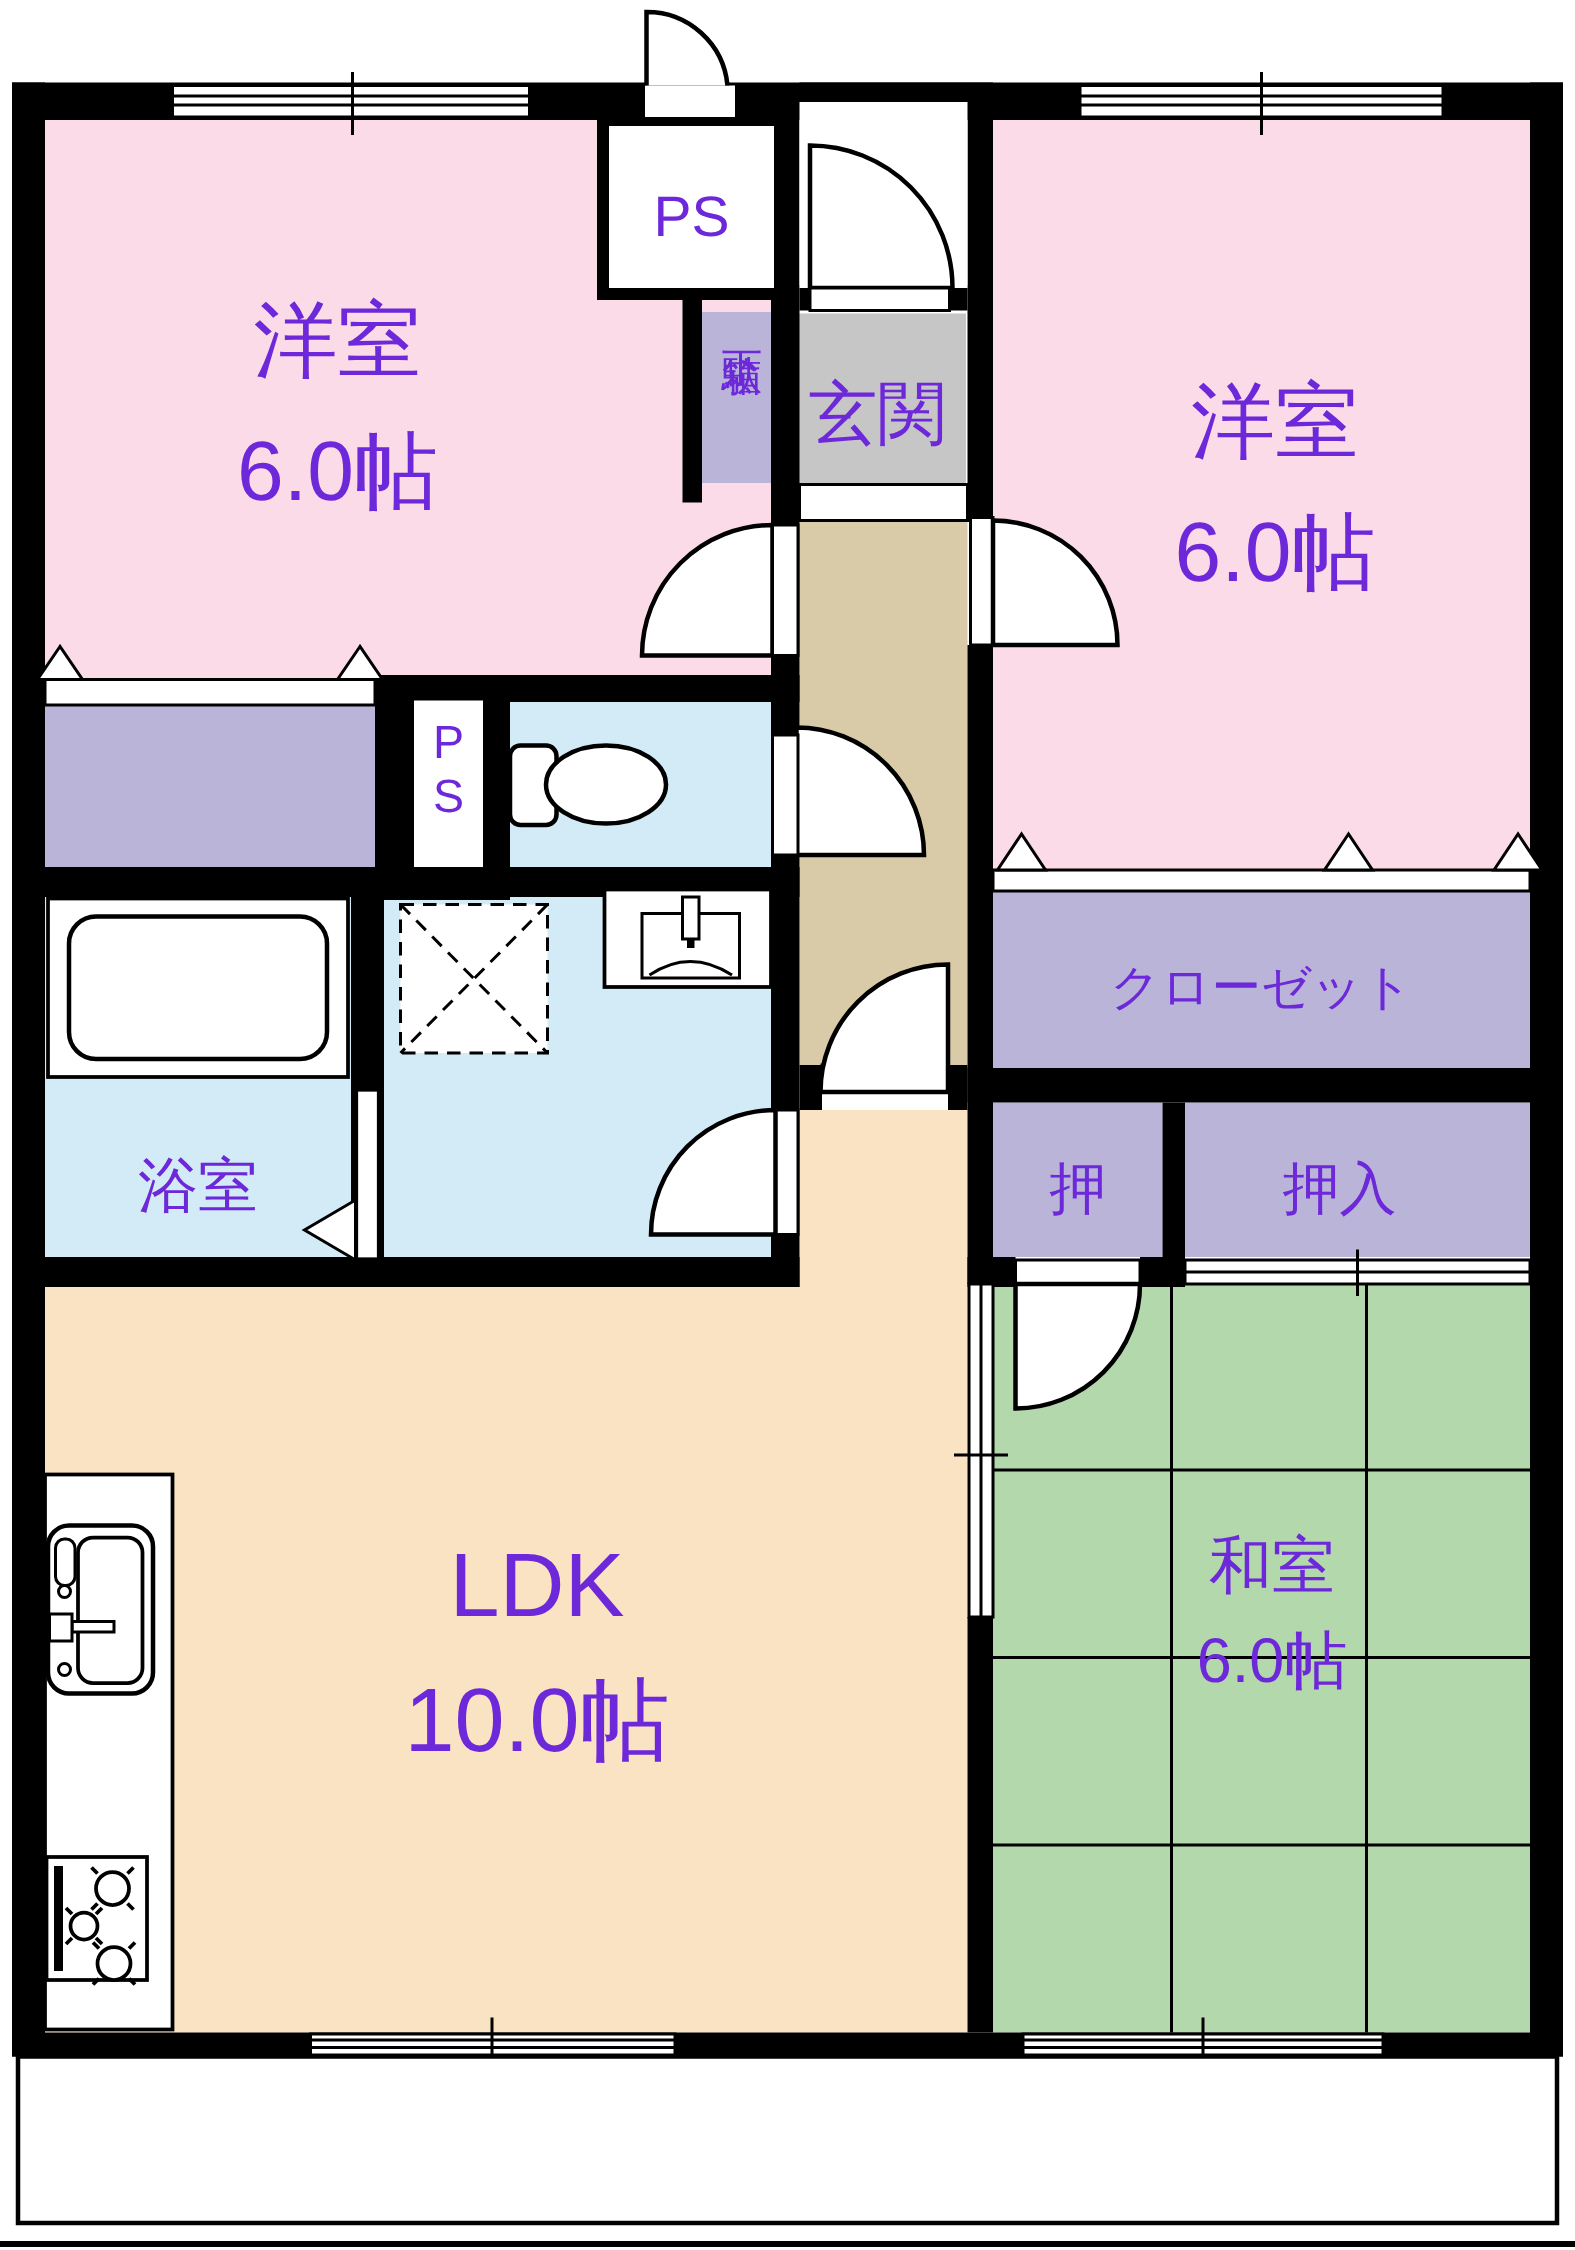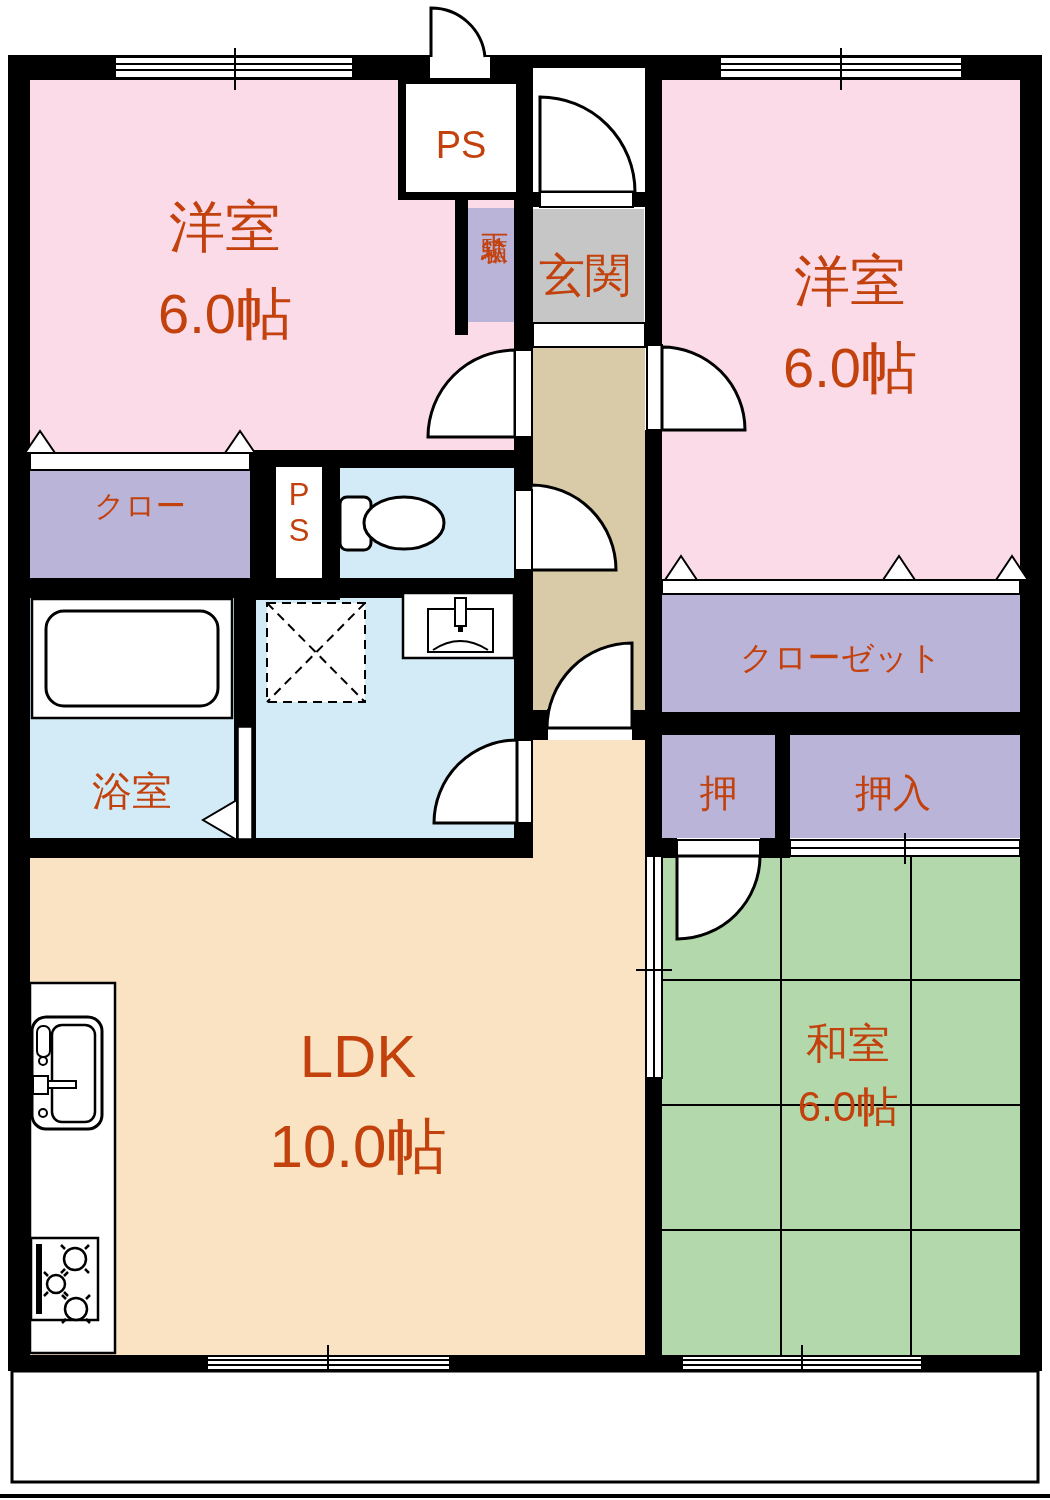--- a/index.html
+++ b/index.html
@@ -1,19 +1,19 @@
 <!DOCTYPE html>
 <html><head>
 <meta charset="utf-8">
 <style>
   html,body{margin:0;padding:0;background:#fff;}
   #plan{position:relative;width:1050px;height:1500px;background:#ffffff;overflow:hidden;
         font-family:"Liberation Sans","DejaVu Sans",sans-serif;}
   #plan svg{position:absolute;left:0;top:0;}
-  .lbl{position:absolute;color:#c2410c;text-align:center;line-height:1.55;font-weight:500;white-space:nowrap;}
+  .lbl{position:absolute;color:#6d28d9;text-align:center;line-height:1.55;font-weight:500;white-space:nowrap;}
   .lbl div{white-space:nowrap;}
   .vert{writing-mode:vertical-rl;text-orientation:upright;white-space:nowrap;}
 </style>
 </head>
 <body>
 
 <div id="plan">
 <svg width="1050" height="1500" viewBox="0 0 1050 1500">
 
   <g>
@@ -180,21 +180,20 @@
     <div>6.0帖</div>
   </div>
 
   <div class="lbl" style="left:398px;top:116px;width:126px;font-size:38px;">PS</div>
 
   <div class="lbl vert" style="left:479px;top:213px;font-size:27px;line-height:1.1;letter-spacing:2px;">下駄箱</div>
 
   <div class="lbl" style="left:526px;top:240px;width:118px;font-size:46px;">玄関</div>
 
   <div class="lbl" style="left:35px;top:487px;width:210px;font-size:30px;line-height:1.25;">
-    <div>クロー</div>
   </div>
 
   <div class="lbl" style="left:276px;top:477px;width:46px;font-size:31px;line-height:1.15;">
     <div>P</div>
     <div>S</div>
   </div>
 
   <div class="lbl" style="left:30px;top:760px;width:204px;font-size:40px;">浴室</div>
 
   <div class="lbl" style="left:662px;top:632px;width:358px;font-size:33px;">クローゼット</div>

